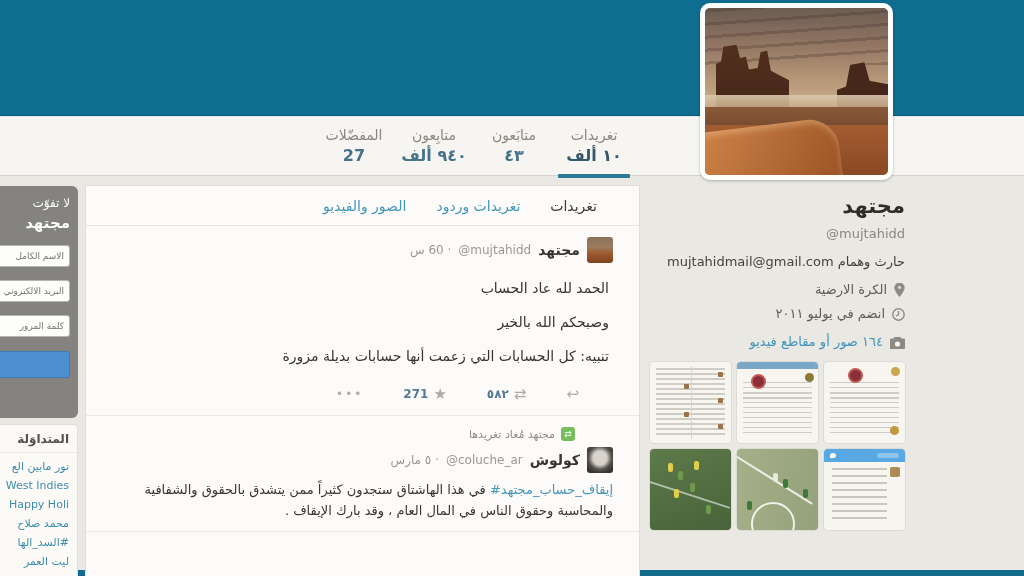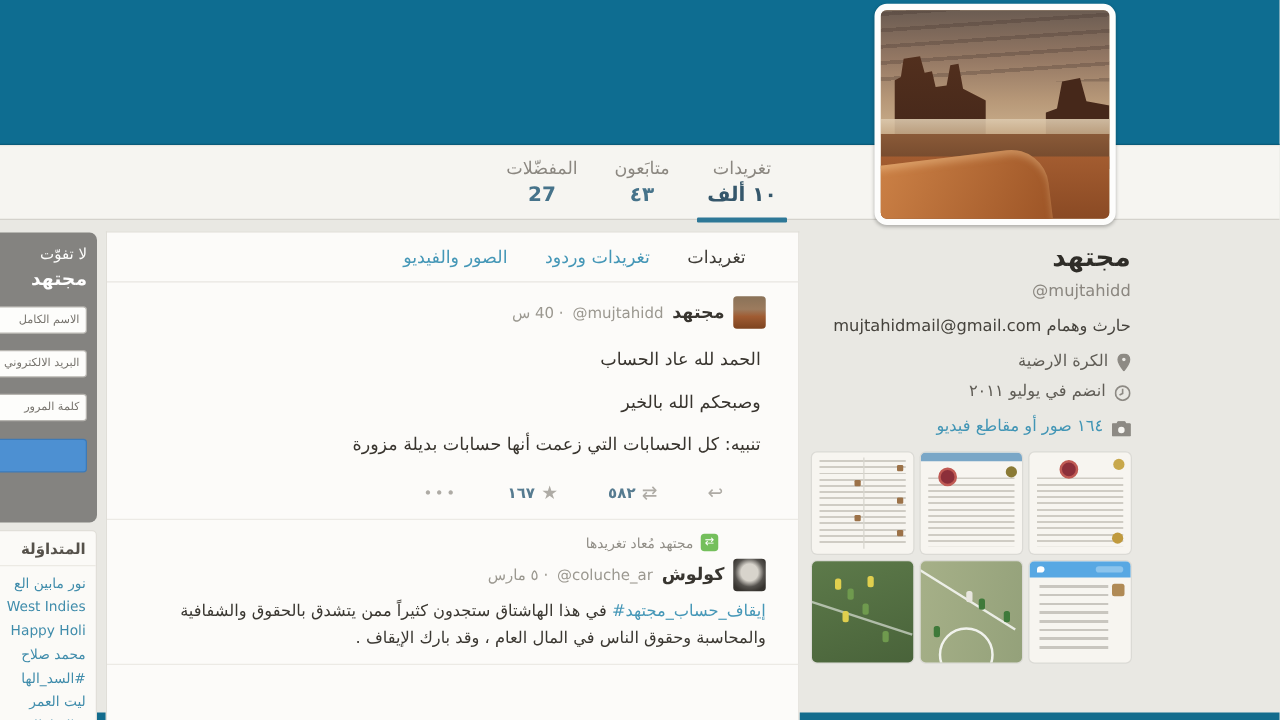--- a/index.html
+++ b/index.html
@@ -116,20 +116,24 @@
   <div class="stat active">
     <span class="lbl">تغريدات</span>
     <span class="val">١٠ ألف</span>
     <div class="bar"></div>
   </div>
   <div class="stat">
     <span class="lbl">متابَعون</span>
     <span class="val">٤٣</span>
   </div>
   <div class="stat">
+    <span class="lbl">متابِعون</span>
+    <span class="val">٩٤٠ ألف</span>
+  </div>
+  <div class="stat">
     <span class="lbl">المفضّلات</span>
     <span class="val">27</span>
   </div>
 </div>
 
 <div class="signup-box">
   <div class="t1">لا تفوّت</div>
   <div class="t2">مجتهد</div>
   <input type="text" placeholder="الاسم الكامل" style="">
   <input type="text" placeholder="البريد الالكتروني" style="">
@@ -155,38 +159,38 @@
     <span class="tab active">تغريدات</span>
     <span class="tab">تغريدات وردود</span>
     <span class="tab">الصور والفيديو</span>
   </div>
 
   <div class="tweet">
     <div class="t-head">
       <div class="t-av monu"></div>
       <span class="t-name">مجتهد</span>
       <span class="t-handle" dir="ltr">@mujtahidd</span>
-      <span class="t-time">· 40 س</span>
+      <span class="t-time">· 60 س</span>
     </div>
     <div class="t-text-big">
       <div>الحمد لله عاد الحساب</div>
       <div>وصبحكم الله بالخير</div>
       <div>تنبيه: كل الحسابات التي زعمت أنها حسابات بديلة مزورة</div>
     </div>
     <div class="t-actions">
       <span class="act">
           <span class="ic">↩</span>
         </span>
       <span class="act">
         <span class="ic">⇄</span>
         <span class="ct">٥٨٢</span>
       </span>
       <span class="act">
         <span class="ic">★</span>
-        <span class="ct">١٦٧</span>
+        <span class="ct">271</span>
       </span>
       <span class="act more">
           <span class="ic">•••</span>
         </span>
     </div>
   </div>
 
   <div class="tweet">
     <div class="rt-line">
       <span class="rt-badge">⇄</span>

